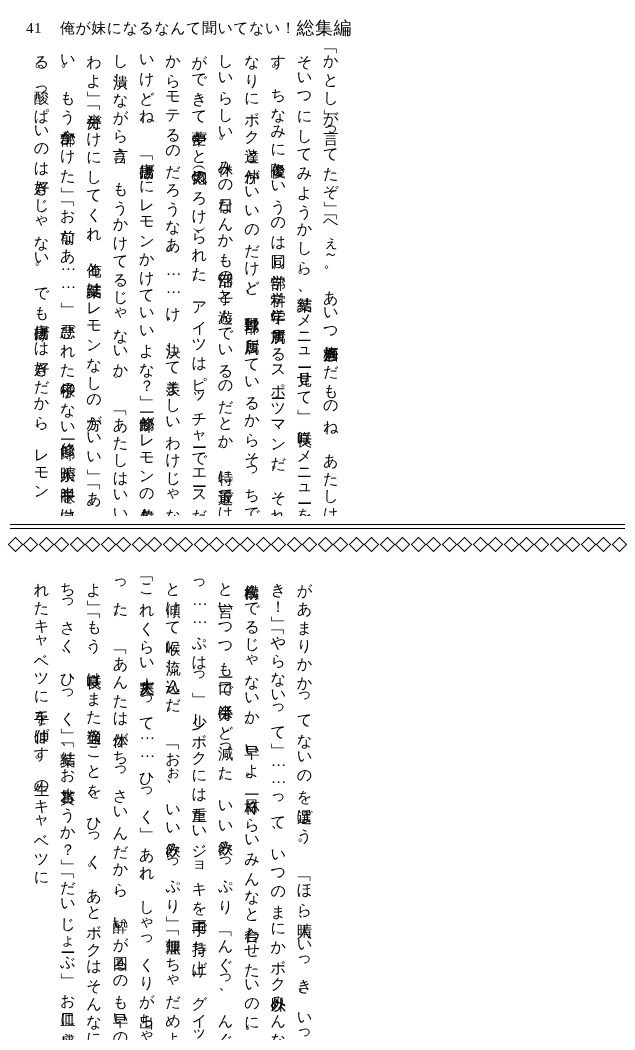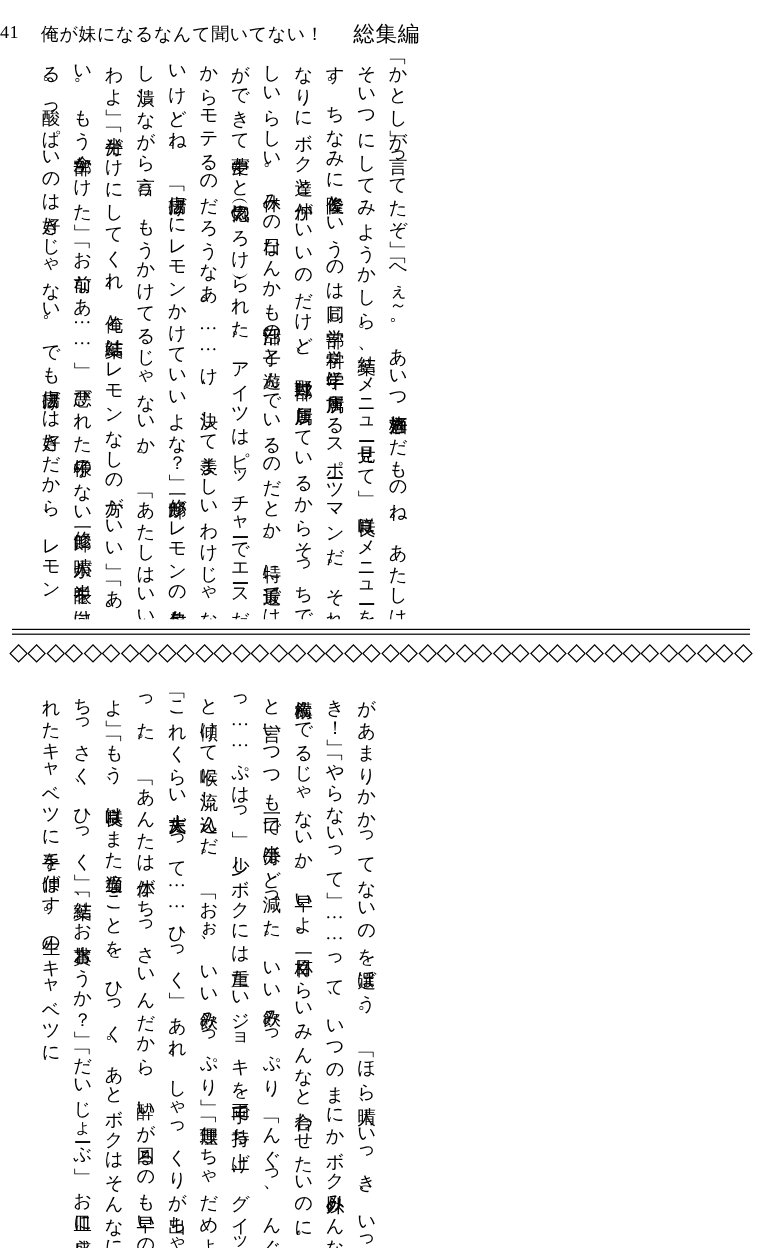--- a/index.html
+++ b/index.html
@@ -23,32 +23,32 @@
 
   
   .header {
     position: absolute;
     top: 14px;
     left: 0;
     width: 635px;
     height: 28px;
     display: flex;
     align-items: center;
+    padding-left: 26px;
     box-sizing: border-box;
     font-size: 15px;
     letter-spacing: 0.5px;
   }
   .header .page-num {
     font-size: 15px;
     margin-right: 18px;
     font-family: "Liberation Serif", serif;
   }
   .header .book-title {
     font-size: 15px;
-    margin-right: 24px;
   }
   .header .volume {
     font-size: 18px;
   }
 
   
   .vtext {
     writing-mode: vertical-rl;
     text-orientation: upright;
     font-size: 15.3px;

